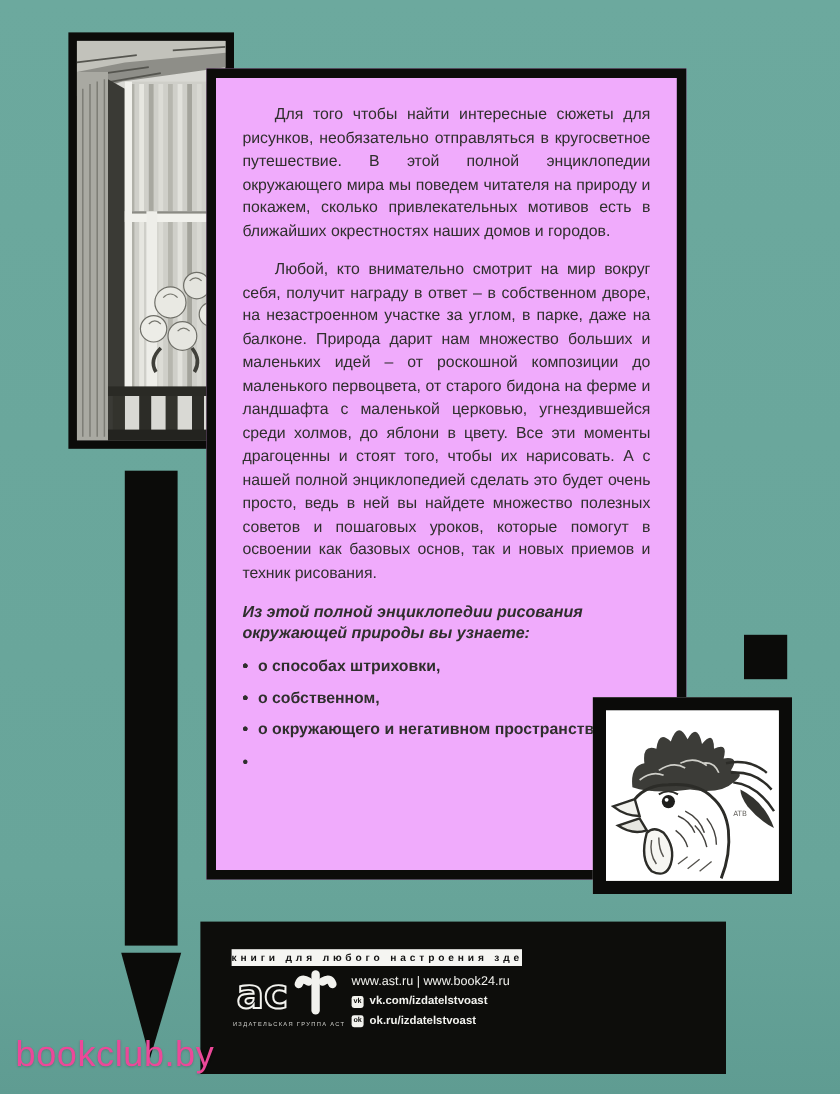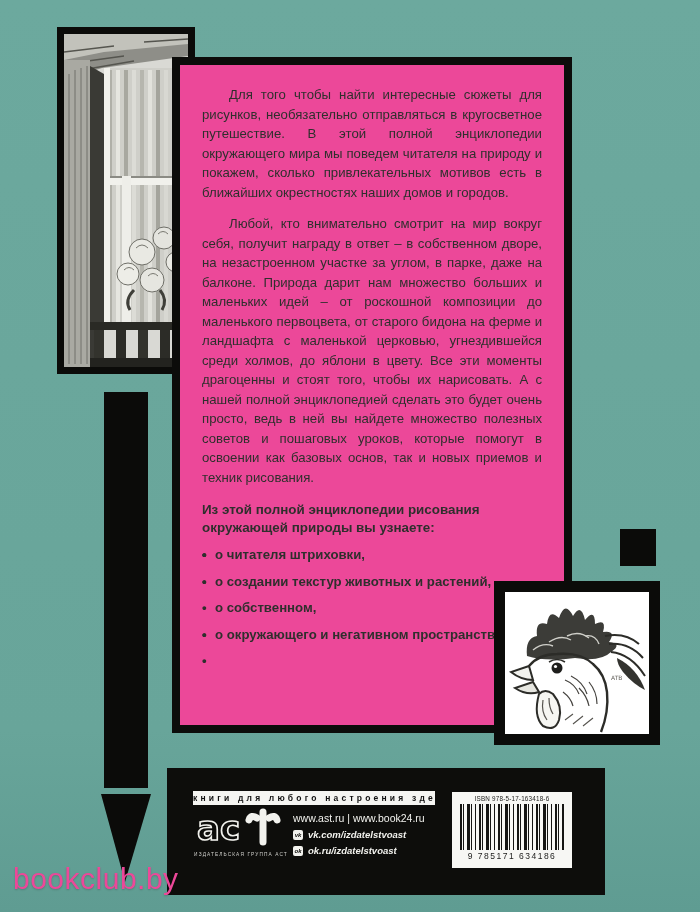--- a/index.html
+++ b/index.html
@@ -20,29 +20,29 @@
   
   .pencil{left:98px;top:392px;width:56px;height:492px;z-index:1;}
   .pencil svg{display:block;width:100%;height:100%;}
 
   
   .square-accent{left:620px;top:529px;width:36px;height:37px;background:#0b0b09;z-index:1;}
 
   
   .main-box{
     left:172px;top:57px;width:400px;height:676px;box-sizing:border-box;
-    background:#ec4899;border:8px solid #0c0c0a;z-index:2;
+    background:#f0abfc;border:8px solid #0c0c0a;z-index:2;
     padding:20px 22px 0 22px;color:#2f2f2d;
   }
   .main-box p{
     margin:0 0 12px 0;font-size:13.2px;line-height:19.5px;
     text-align:justify;text-indent:27px;
   }
   .list-header{
-    font-weight:bold;font-size:13.4px;line-height:18px;margin:14px 0 4px 0;
+    font-weight:bold;font-size:13.4px;line-height:18px;margin:14px 0 4px 0;font-style:italic;
   }
   .bullet-list{margin:0;padding:0;list-style:none;}
   .bullet-list li{
     position:relative;padding-left:13px;margin-top:10px;
     font-weight:bold;font-size:13.2px;line-height:16.5px;
   }
   .bullet-dot{position:absolute;left:0;top:0;font-weight:bold;}
 
   
   .rooster-box{
@@ -61,21 +61,21 @@
     font-size:8.5px;font-weight:bold;letter-spacing:3.2px;
     text-align:center;line-height:14px;white-space:nowrap;overflow:hidden;
   }
   .ast-logo{position:absolute;left:30px;top:38px;width:88px;height:42px;}
   .ast-caption{
     position:absolute;left:22px;top:84px;width:104px;
     color:#cfcfcb;font-size:4.8px;letter-spacing:1.1px;text-align:center;white-space:nowrap;
   }
   .links{position:absolute;left:126px;top:44px;color:#f2f2ee;}
   .links .sites{font-size:10.5px;font-weight:normal;white-space:nowrap;}
-  .link-row{display:flex;align-items:center;margin-top:5px;font-style:italic;}
+  .link-row{display:flex;align-items:center;margin-top:5px;}
   .soc-icon{
     width:10px;height:10px;background:#f2f2ee;border-radius:2px;margin-right:5px;
     color:#0d0d0b;font-size:6px;font-weight:bold;text-align:center;line-height:10px;
   }
   .link-row span.url{font-size:9.5px;font-weight:bold;white-space:nowrap;}
 
   .barcode-box{
     position:absolute;left:285px;top:24px;width:120px;height:76px;
     background:#f7f7f4;color:#1c1c1a;text-align:center;
   }
@@ -158,23 +158,23 @@
 
 <div class="abs square-accent"></div>
 
 <div class="abs main-box">
   <p>Для того чтобы найти интересные сюжеты для рисунков, необязательно отправляться в кругосветное путешествие. В этой полной энциклопедии окружающего мира мы поведем читателя на природу и покажем, сколько привлекательных мотивов есть в ближайших окрестностях наших домов и городов.</p>
   <p>Любой, кто внимательно смотрит на мир вокруг себя, получит награду в ответ – в собственном дворе, на незастроенном участке за углом, в парке, даже на балконе. Природа дарит нам множество больших и маленьких идей – от роскошной композиции до маленького первоцвета, от старого бидона на ферме и ландшафта с маленькой церковью, угнездившейся среди холмов, до яблони в цвету. Все эти моменты драгоценны и стоят того, чтобы их нарисовать. А с нашей полной энциклопедией сделать это будет очень просто, ведь в ней вы найдете множество полезных советов и пошаговых уроков, которые помогут в освоении как базовых основ, так и новых приемов и техник рисования.</p>
   <div class="list-header">Из этой полной энциклопедии рисования окружающей природы вы узнаете:</div>
   <ul class="bullet-list">
     <li><span class="bullet-dot">•</span></li>
     <li><span class="bullet-dot">•</span></li>
-    <li><span class="bullet-dot">•</span><span>о читателя штриховки,</span></li>
-    <li><span class="bullet-dot">•</span></li>
-    <li><span class="bullet-dot">•</span><span>о создании текстур животных и растений,</span></li>
+    <li><span class="bullet-dot">•</span><span>о способах штриховки,</span></li>
+    <li><span class="bullet-dot">•</span></li>
+    <li><span class="bullet-dot">•</span></li>
     <li><span class="bullet-dot">•</span><span>о собственном,</span></li>
     <li><span class="bullet-dot">•</span></li>
     <li><span class="bullet-dot">•</span><span>о окружающего и негативном пространстве,</span></li>
     <li><span class="bullet-dot">•</span></li>
   </ul>
 </div>
 
 <div class="abs rooster-box">
   <svg viewBox="0 0 144 142">
     <rect x="0" y="0" width="144" height="142" fill="#ffffff"></rect>
@@ -222,20 +222,15 @@
     <div class="link-row">
       <div class="soc-icon">vk</div>
       <span class="url">vk.com/izdatelstvoast</span>
     </div>
     <div class="link-row">
       <div class="soc-icon">ok</div>
       <span class="url">ok.ru/izdatelstvoast</span>
     </div>
   </div>
 
-  <div class="barcode-box">
-    <div class="isbn">ISBN 978-5-17-163418-6</div>
-    <div class="bars"></div>
-    <div class="digits">9 785171 634186</div>
-  </div>
 </div>
 
 <div class="abs watermark">bookclub.by</div>
 
 </body></html>

